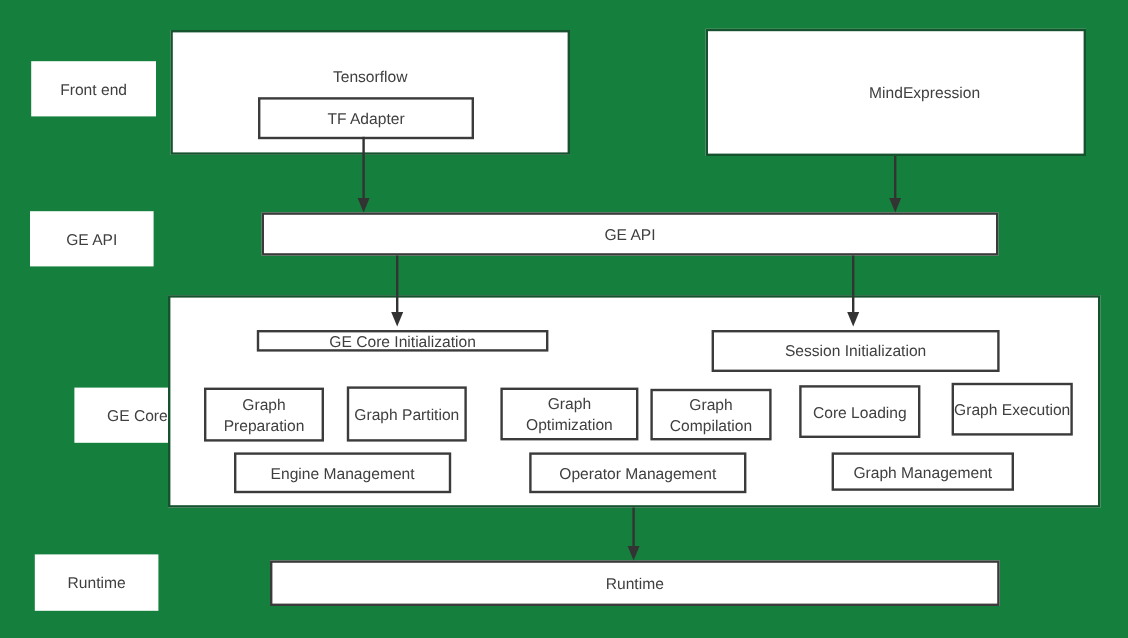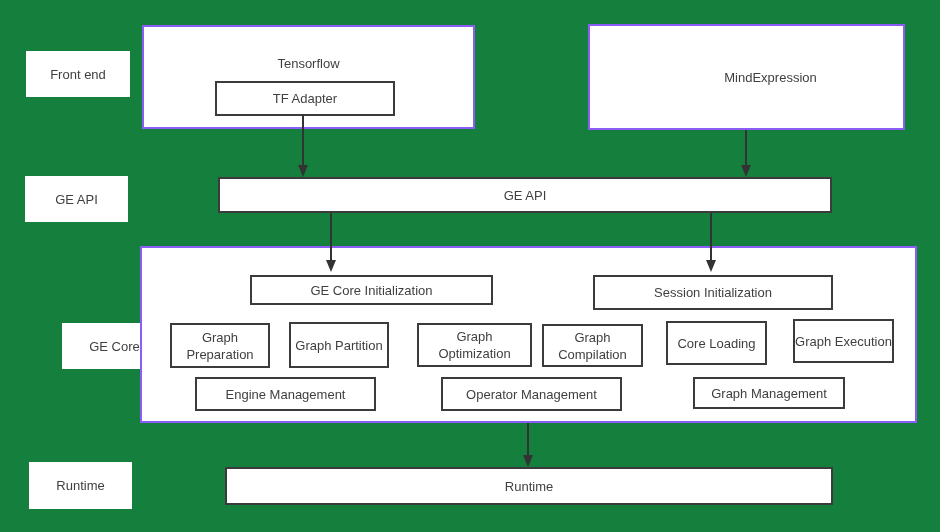--- a/index.html
+++ b/index.html
@@ -4,21 +4,21 @@
 <style>
   html,body{margin:0;padding:0;background:#000;}
   #stage{
     position:relative;width:940px;height:532px;background:#15803d;overflow:hidden;
     font-family:"Liberation Sans","DejaVu Sans",sans-serif;color:#3f3f3f;font-size:13px;
   }
   .box{
     position:absolute;background:#ffffff;border:2px solid #3b3b3b;box-sizing:border-box;
     display:flex;align-items:center;justify-content:center;text-align:center;line-height:17px;
   }
-  .container-box{border:2px solid #8b5cf6;padding-left:48px;}
+  .container-box{border:2px solid #14532d;padding-left:48px;}
   .rail-label{
     position:absolute;background:#ffffff;border:none;box-sizing:border-box;
     display:flex;align-items:center;justify-content:center;text-align:center;
   }
   .floating-title{
     position:absolute;left:0;right:0;text-align:center;
   }
   .arrow{position:absolute;width:10px;}
   .arrow-line{position:absolute;left:4px;top:0;width:2px;height:calc(100% - 11px);background:#333333;}
   .arrow-head{
@@ -40,21 +40,21 @@
     <div class="floating-title" style="top:28px;">Tensorflow</div>
     <div class="box" style="left:71px;top:54px;width:180px;height:35px;">TF Adapter</div>
   </div>
 
   <div class="box container-box" style="left:588px;top:24px;width:317px;height:106px;">MindExpression</div>
 
   <div class="box" style="left:218px;top:177px;width:614px;height:36px;">GE API</div>
 
   <div class="box container-box" style="left:140px;top:246px;width:777px;height:177px;">
 
-    <div class="box" style="left:72px;top:27px;width:243px;height:30px;margin-left:36px;">GE Core Initialization</div>
+    <div class="box" style="left:72px;top:27px;width:243px;height:18px;">GE Core Initialization</div>
 
     <div class="box" style="left:451px;top:27px;width:240px;height:35px;">Session Initialization</div>
 
     <div class="box" style="left:28px;top:75px;width:100px;height:45px;text-align:center;">Graph Preparation</div>
     <div class="box" style="left:147px;top:74px;width:100px;height:46px;">Graph Partition</div>
     <div class="box" style="left:275px;top:75px;width:115px;height:44px;">Graph Optimization</div>
     <div class="box" style="left:400px;top:76px;width:101px;height:43px;">Graph Compilation</div>
     <div class="box" style="left:524px;top:73px;width:101px;height:44px;">Core Loading</div>
     <div class="box" style="left:651px;top:71px;width:101px;height:44px;">Graph Execution</div>
 

